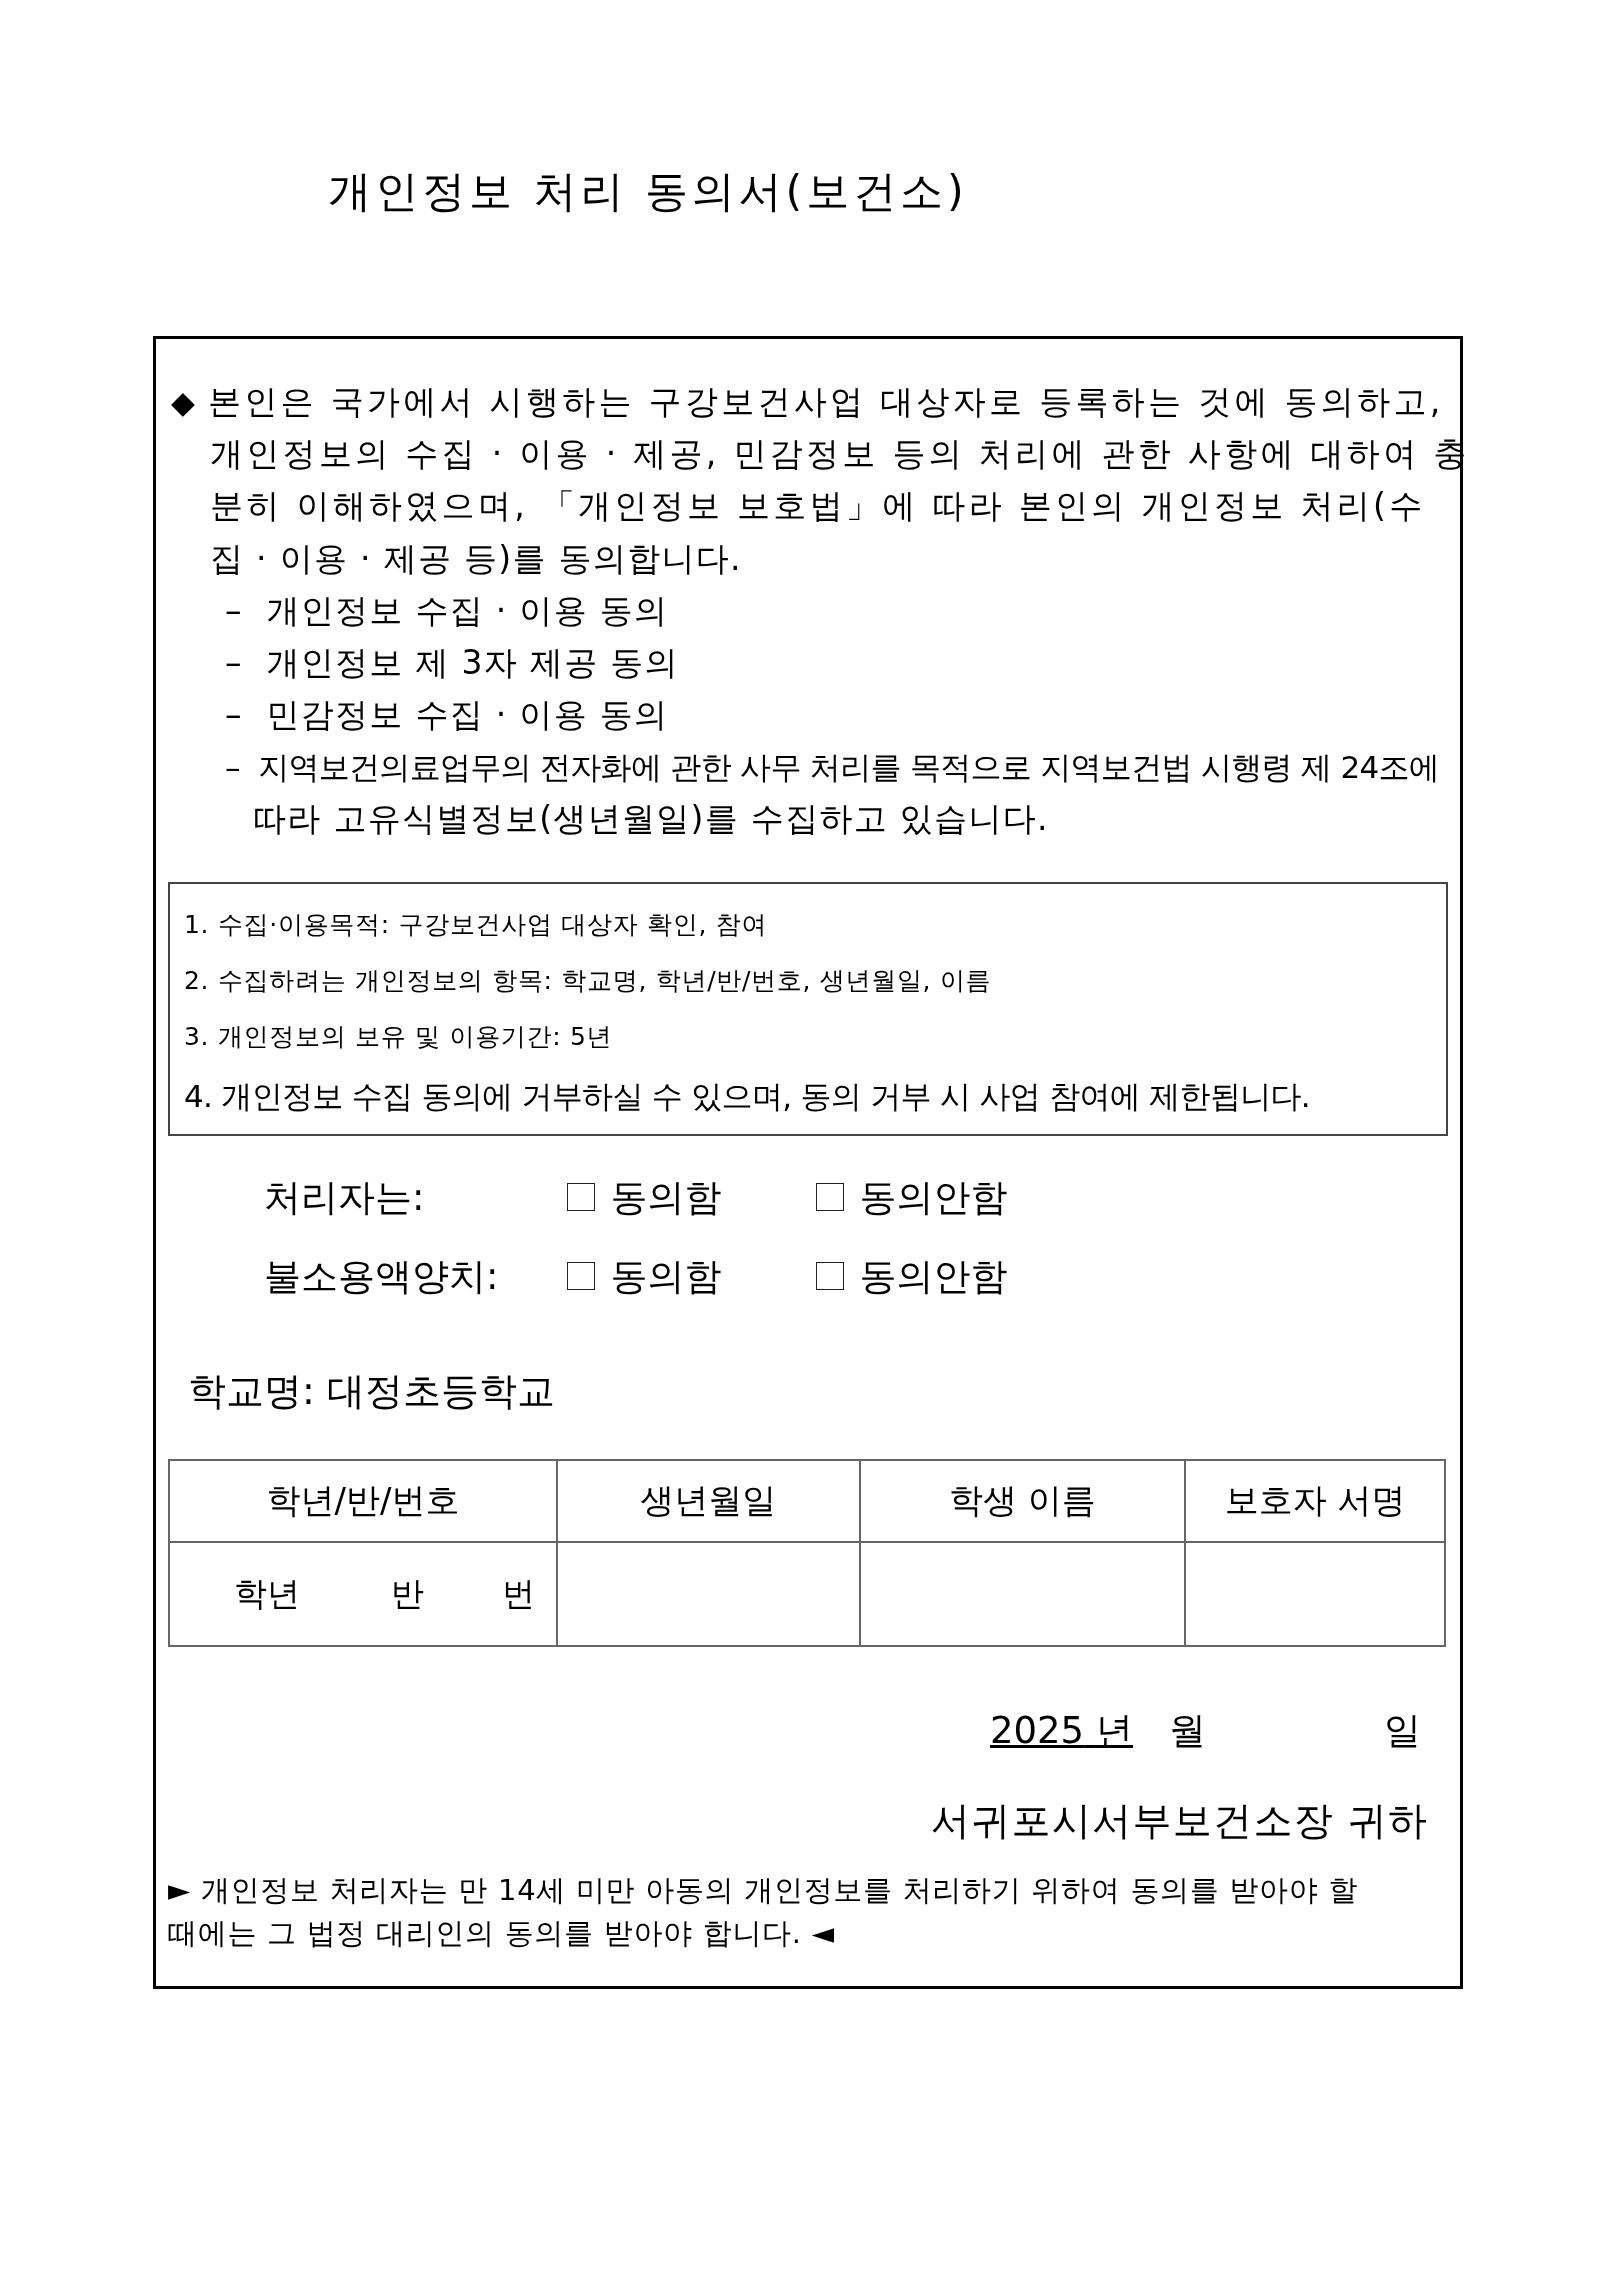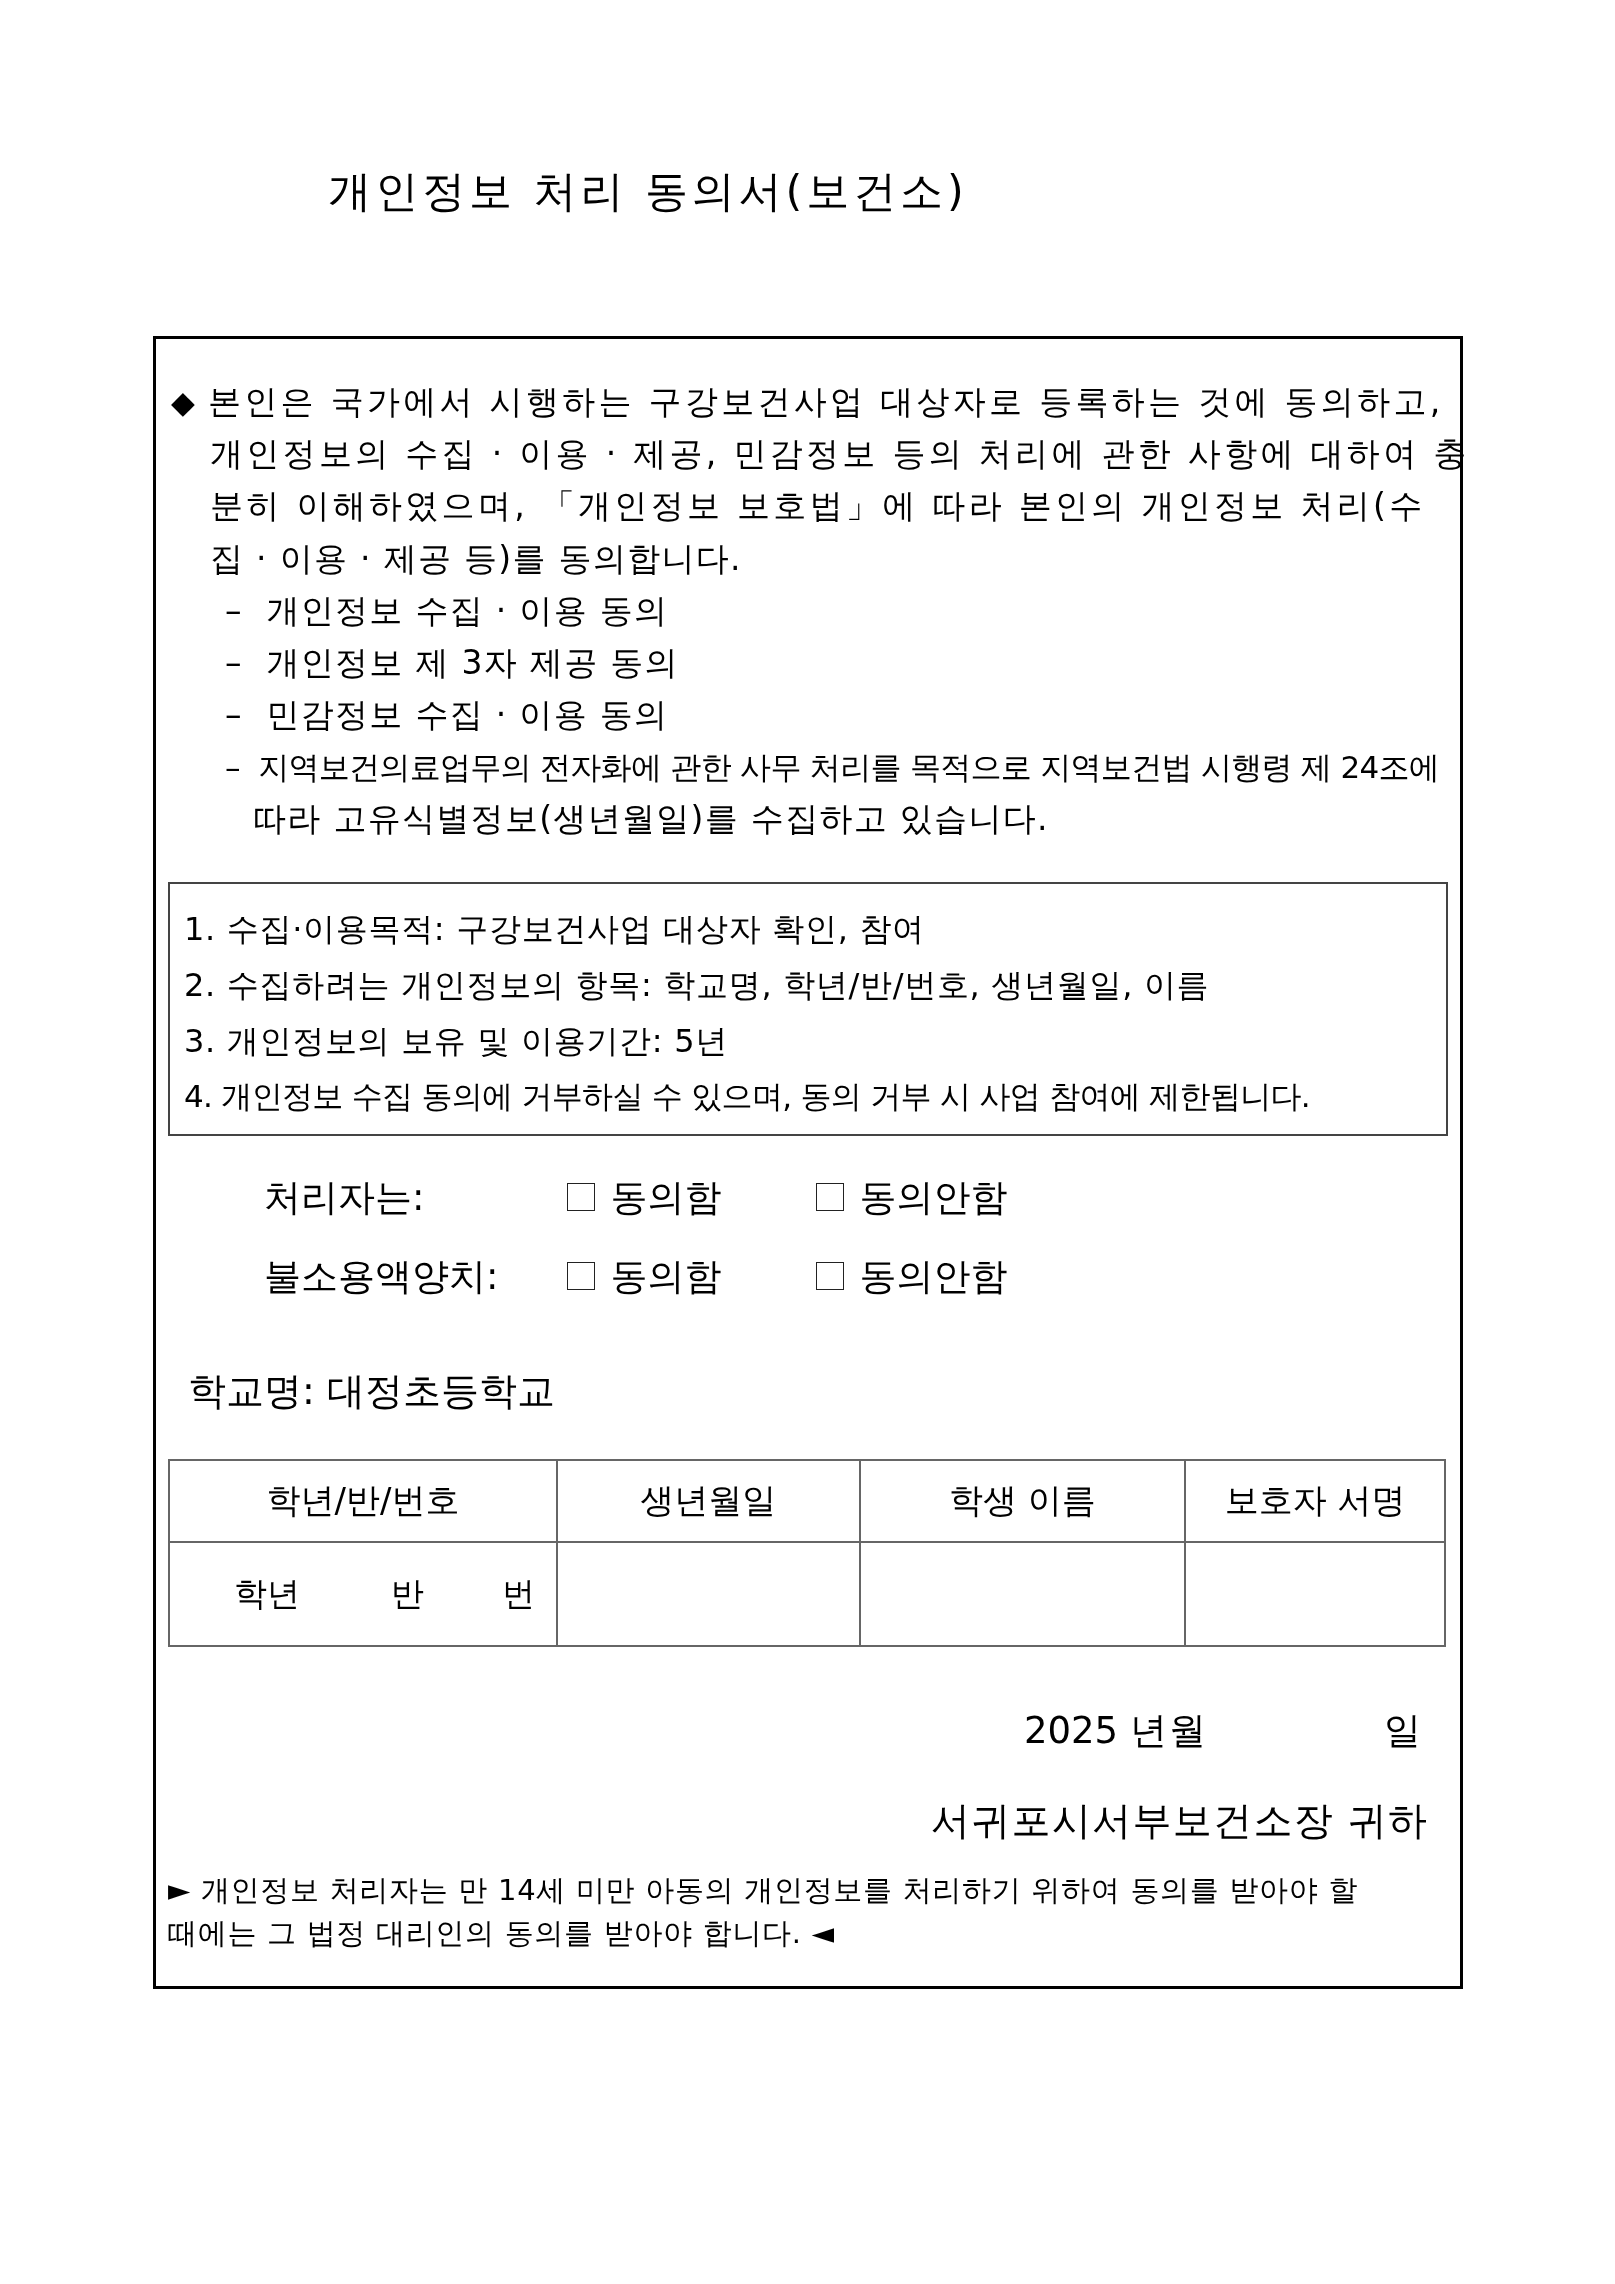--- a/index.html
+++ b/index.html
@@ -4,21 +4,21 @@
 <style>
   html, body { margin:0; padding:0; background:#ffffff; }
   body { width:1616px; height:2284px; position:relative; overflow:hidden;
          font-family:"DejaVu Sans","Liberation Sans",sans-serif; color:#000; }
   .abs { position:absolute; white-space:nowrap; }
   #title { left:0; width:1296px; top:163px; text-align:center; font-size:43px; letter-spacing:3.9px; }
   #outer { left:153px; top:336px; width:1304px; height:1647px; border:3.3px solid #000; box-sizing:content-box; }
   .t { font-size:33px; line-height:52px; letter-spacing:1.3px; }
   .bullet-glyph { font-size:31px; }
   #inner { left:168px; top:882px; width:1276px; height:250px; border:2px solid #444; }
-  .inner-line { font-size:32px; letter-spacing:0.7px; }
+  .inner-line { font-size:25px; letter-spacing:0.7px; }
   .opt-label { font-size:37px; }
   .checkbox { display:inline-block; width:26px; height:26px; border:1.3px solid #222; vertical-align:middle; margin-right:15.6px; position:relative; top:-2.6px; }
   .opt { font-size:37px; }
   #school { font-size:38px; }
   table#students { position:absolute; left:168px; top:1459px; width:1278px; border-collapse:collapse;padding-left:48px; }
   #students td, #students th { border:2px solid #666; font-weight:normal; text-align:center; font-size:34px; padding:0; }
   #students tr.head th { height:80px; }
   #students tr.body td { height:102px; }
   .gc { display:flex; justify-content:flex-end; gap:0; padding-right:21px; }
   .gc span { display:inline-block; }
@@ -103,21 +103,21 @@
         <span>번</span>
       </div>
     </td>
     <td></td>
     <td></td>
     <td></td>
   </tr>
 </tbody>
   </table>
 
-<div class="abs date" style="left:1024px; top:1706px;">
+<div class="abs date" style="left:990px; top:1706px;text-decoration:underline;">
   <span>2025</span>&nbsp;<span>년</span>
 </div>
 <div class="abs date" style="left:1121px; top:1706px; width:85px; text-align:right;">월</div>
 <div class="abs date" style="left:1369px; top:1706px; width:52px; text-align:right;">일</div>
 
 <div class="abs addressee" style="left:931px; top:1794px;">서귀포시서부보건소장 귀하</div>
 
 <div class="abs note" style="left:168px; top:1869px;">► 개인정보 처리자는 만 14세 미만 아동의 개인정보를 처리하기 위하여 동의를 받아야 할</div>
 <div class="abs note" style="left:168px; top:1912px;">때에는 그 법정 대리인의 동의를 받아야 합니다. ◄</div>
 

